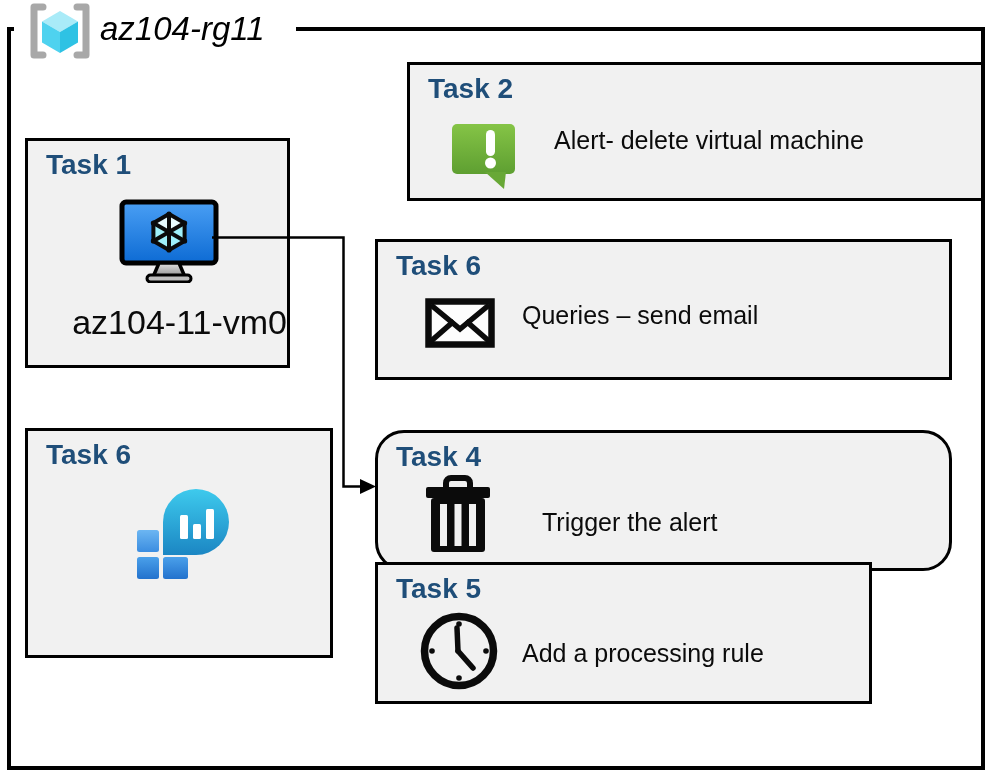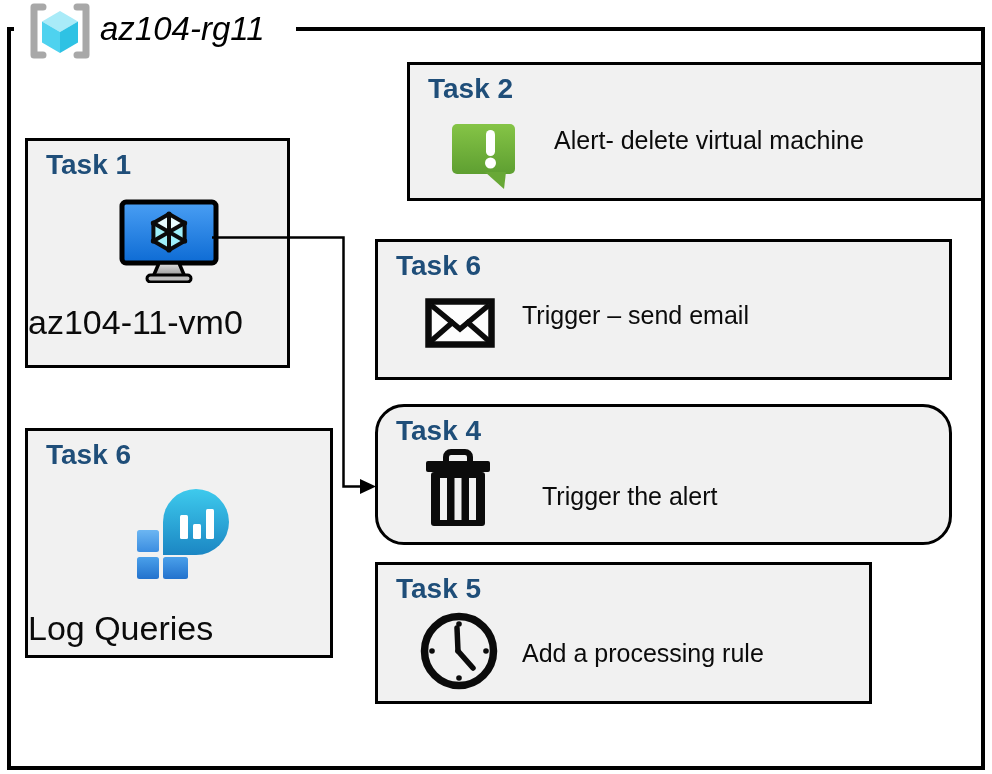--- a/index.html
+++ b/index.html
@@ -13,30 +13,30 @@
   .rg-icon{position:absolute;left:26px;top:3px;z-index:3;}
   .rg-title{position:absolute;left:100px;top:10px;z-index:3;font-size:33px;color:#000;
             white-space:nowrap;font-style:italic;}
 
   
   .box{position:absolute;background:#f1f1f1;border:3px solid #000;box-sizing:border-box;z-index:2;}
   .t1{left:25px;top:138px;width:265px;height:230px;}
   .t6{left:25px;top:428px;width:308px;height:230px;}
   .t2{left:375px;top:62px; width:577px;height:139px;margin-left:32px;}
   .t3{left:375px;top:239px;width:577px;height:141px;}
-  .t4{left:375px;top:404px;width:577px;height:141px;border-radius:29px;}
+  .t4{left:375px;top:430px;width:577px;height:141px;border-radius:29px;}
   .t5{left:375px;top:562px;width:497px;height:142px;}
 
   .task-title{position:absolute;left:18px;top:8px;font-size:28px;font-weight:700;
               color:#1F4E79;white-space:nowrap;}
   .row-label{position:absolute;left:144px;font-size:25px;color:#0b0b0b;white-space:nowrap;}
   .t2 .row-label{top:61px;} .t3 .row-label{top:59px;}
   .t4 .row-label{top:75px;margin-left:20px;} .t5 .row-label{top:74px;}
 
-  .center-label{position:absolute;left:0;width:100%;text-align:left;font-size:34px;color:#0b0b0b;}
+  .center-label{position:absolute;left:0;width:100%;text-align:right;font-size:34px;color:#0b0b0b;}
   .t1 .center-label{top:162px;} .t6 .center-label{top:178px;}
 
   .icon{position:absolute;}
   .vm-pos{left:91px;top:58px;} .log-pos{left:108px;top:58px;}
   .alert-pos{left:38px;top:52px;} .mail-pos{left:47px;top:56px;}
   .trash-pos{left:48px;top:41px;} .clock-pos{left:39px;top:44px;}
 
   .overlay{position:absolute;left:0;top:0;z-index:4;pointer-events:none;}
 </style>
 </head>
@@ -115,21 +115,20 @@
       <path d="M27,33 A33,33 0 1 1 60,66 L27,66 Z" fill="url(#gBubble)"></path>
       <rect x="1" y="41" width="22" height="22" rx="2.5" fill="url(#gSqL)"></rect>
       <rect x="1" y="68" width="22" height="22" rx="2.5" fill="url(#gSq)"></rect>
       <rect x="27" y="68" width="25" height="22" rx="2.5" fill="url(#gSq)"></rect>
       <g fill="#fff">
         <rect x="44" y="26" width="8" height="24" rx="1.5"></rect>
         <rect x="57" y="35" width="8" height="15" rx="1.5"></rect>
         <rect x="70" y="20" width="8" height="30" rx="1.5"></rect>
       </g>
     </svg>
-    <div class="center-label">Log Queries</div>
   </div>
 
   <div class="box t2">
     <div class="task-title">Task 2</div>
     <svg class="icon alert-pos" width="72" height="74" viewBox="0 0 72 74">
       <defs>
         <linearGradient id="gAlert" x1="0" y1="0" x2="0" y2="1">
           <stop offset="0" stop-color="#85c446"></stop>
             <stop offset="1" stop-color="#5e9f31"></stop>
         </linearGradient>
@@ -142,21 +141,21 @@
     <div class="row-label">Alert- delete virtual machine</div>
   </div>
 
   <div class="box t3">
     <div class="task-title">Task 6</div>
     <svg class="icon mail-pos" width="70" height="50" viewBox="0 0 70 50">
       <rect x="3.5" y="3.5" width="63" height="43" fill="#fdfdfd" stroke="#0b0b0b" stroke-width="6.5"></rect>
       <path d="M6,7 L35,31 L64,7" fill="none" stroke="#0b0b0b" stroke-width="5.5"></path>
       <path d="M5,44 L29,23 M65,44 L41,23" fill="none" stroke="#0b0b0b" stroke-width="5.5"></path>
     </svg>
-    <div class="row-label">Trigger – send email</div>
+    <div class="row-label">Queries – send email</div>
   </div>
 
   <div class="box t4">
     <div class="task-title">Task 4</div>
     <svg class="icon trash-pos" width="64" height="80" viewBox="0 0 64 80">
       <rect x="20" y="4" width="24" height="16" rx="5" fill="none" stroke="#0b0b0b" stroke-width="6"></rect>
       <rect x="0" y="13" width="64" height="11" rx="2" fill="#0b0b0b"></rect>
       <rect x="5" y="24" width="54" height="54" rx="3" fill="#0b0b0b"></rect>
       <g fill="#f1f1f1">
         <rect x="14" y="30" width="7" height="42"></rect>

